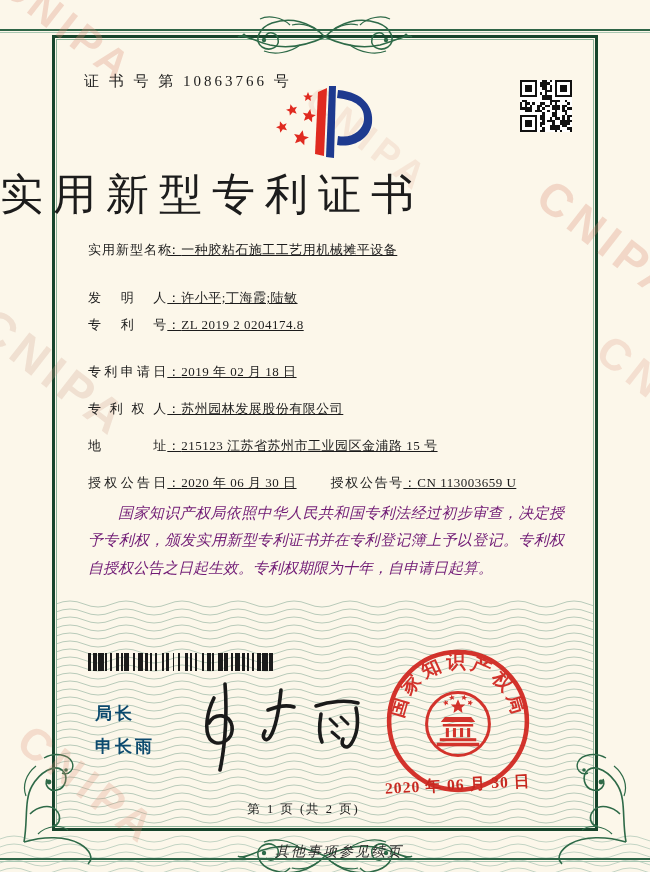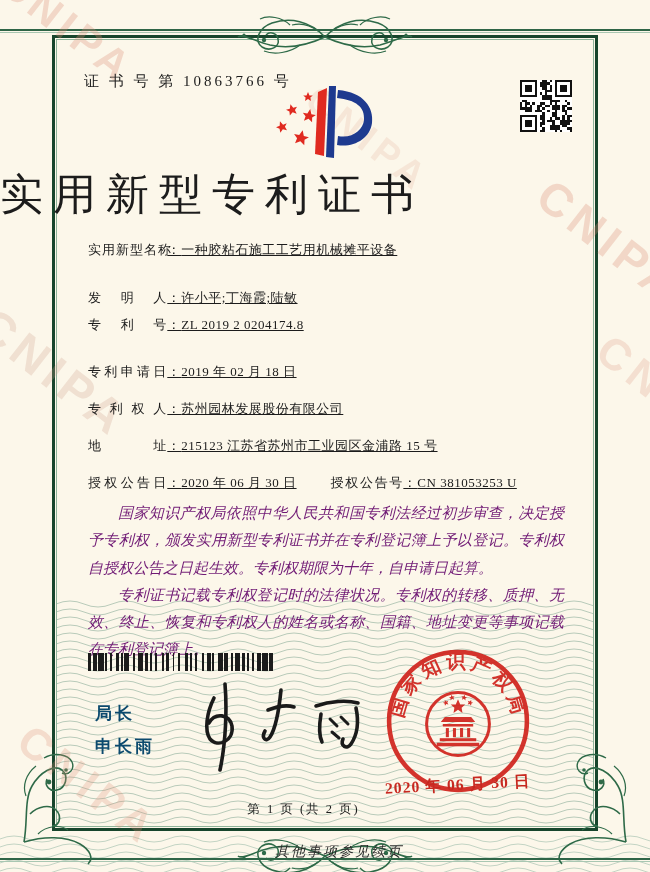--- a/index.html
+++ b/index.html
@@ -329,26 +329,25 @@
 <div class="frow" style="top:363px;">
   <span class="flabel">专利申请日</span><span>：</span><span class="fval">2019 年 02 月 18 日</span>
 </div>
 <div class="frow" style="top:400px;">
   <span class="flabel">专利权人</span><span>：</span><span class="fval">苏州园林发展股份有限公司</span>
 </div>
 <div class="frow" style="top:437px;">
   <span class="flabel">地址</span><span>：</span><span class="fval">215123 江苏省苏州市工业园区金浦路 15 号</span>
 </div>
 <div class="frow" style="top:474px;">
-  <span class="flabel">授权公告日</span><span>：</span><span class="fval">2020 年 06 月 30 日</span><span class="flabel2">授权公告号</span><span>：</span><span class="fval">CN 381053253 U</span>
+  <span class="flabel">授权公告日</span><span>：</span><span class="fval">2020 年 06 月 30 日</span><span class="flabel2">授权公告号</span><span>：</span><span class="fval">CN 113003659 U</span>
 </div>
 
 <div class="paras">
   <p>国家知识产权局依照中华人民共和国专利法经过初步审查，决定授予专利权，颁发实用新型专利证书并在专利登记簿上予以登记。专利权自授权公告之日起生效。专利权期限为十年，自申请日起算。</p>
-  <p>专利证书记载专利权登记时的法律状况。专利权的转移、质押、无效、终止、恢复和专利权人的姓名或名称、国籍、地址变更等事项记载在专利登记簿上。</p>
 </div>
 
 <svg class="abs" style="left:88px;top:653px;z-index:3;" width="228" height="18" viewBox="0 0 132 18" preserveAspectRatio="none" shape-rendering="crispEdges">
   <g fill="#1b1b1b">
       <rect x="0" y="0" width="2" height="18"></rect>
       <rect x="3" y="0" width="2" height="18"></rect>
       <rect x="6" y="0" width="3" height="18"></rect>
       <rect x="10" y="0" width="1" height="18"></rect>
       <rect x="13" y="0" width="1" height="18"></rect>
       <rect x="16" y="0" width="2" height="18"></rect>

